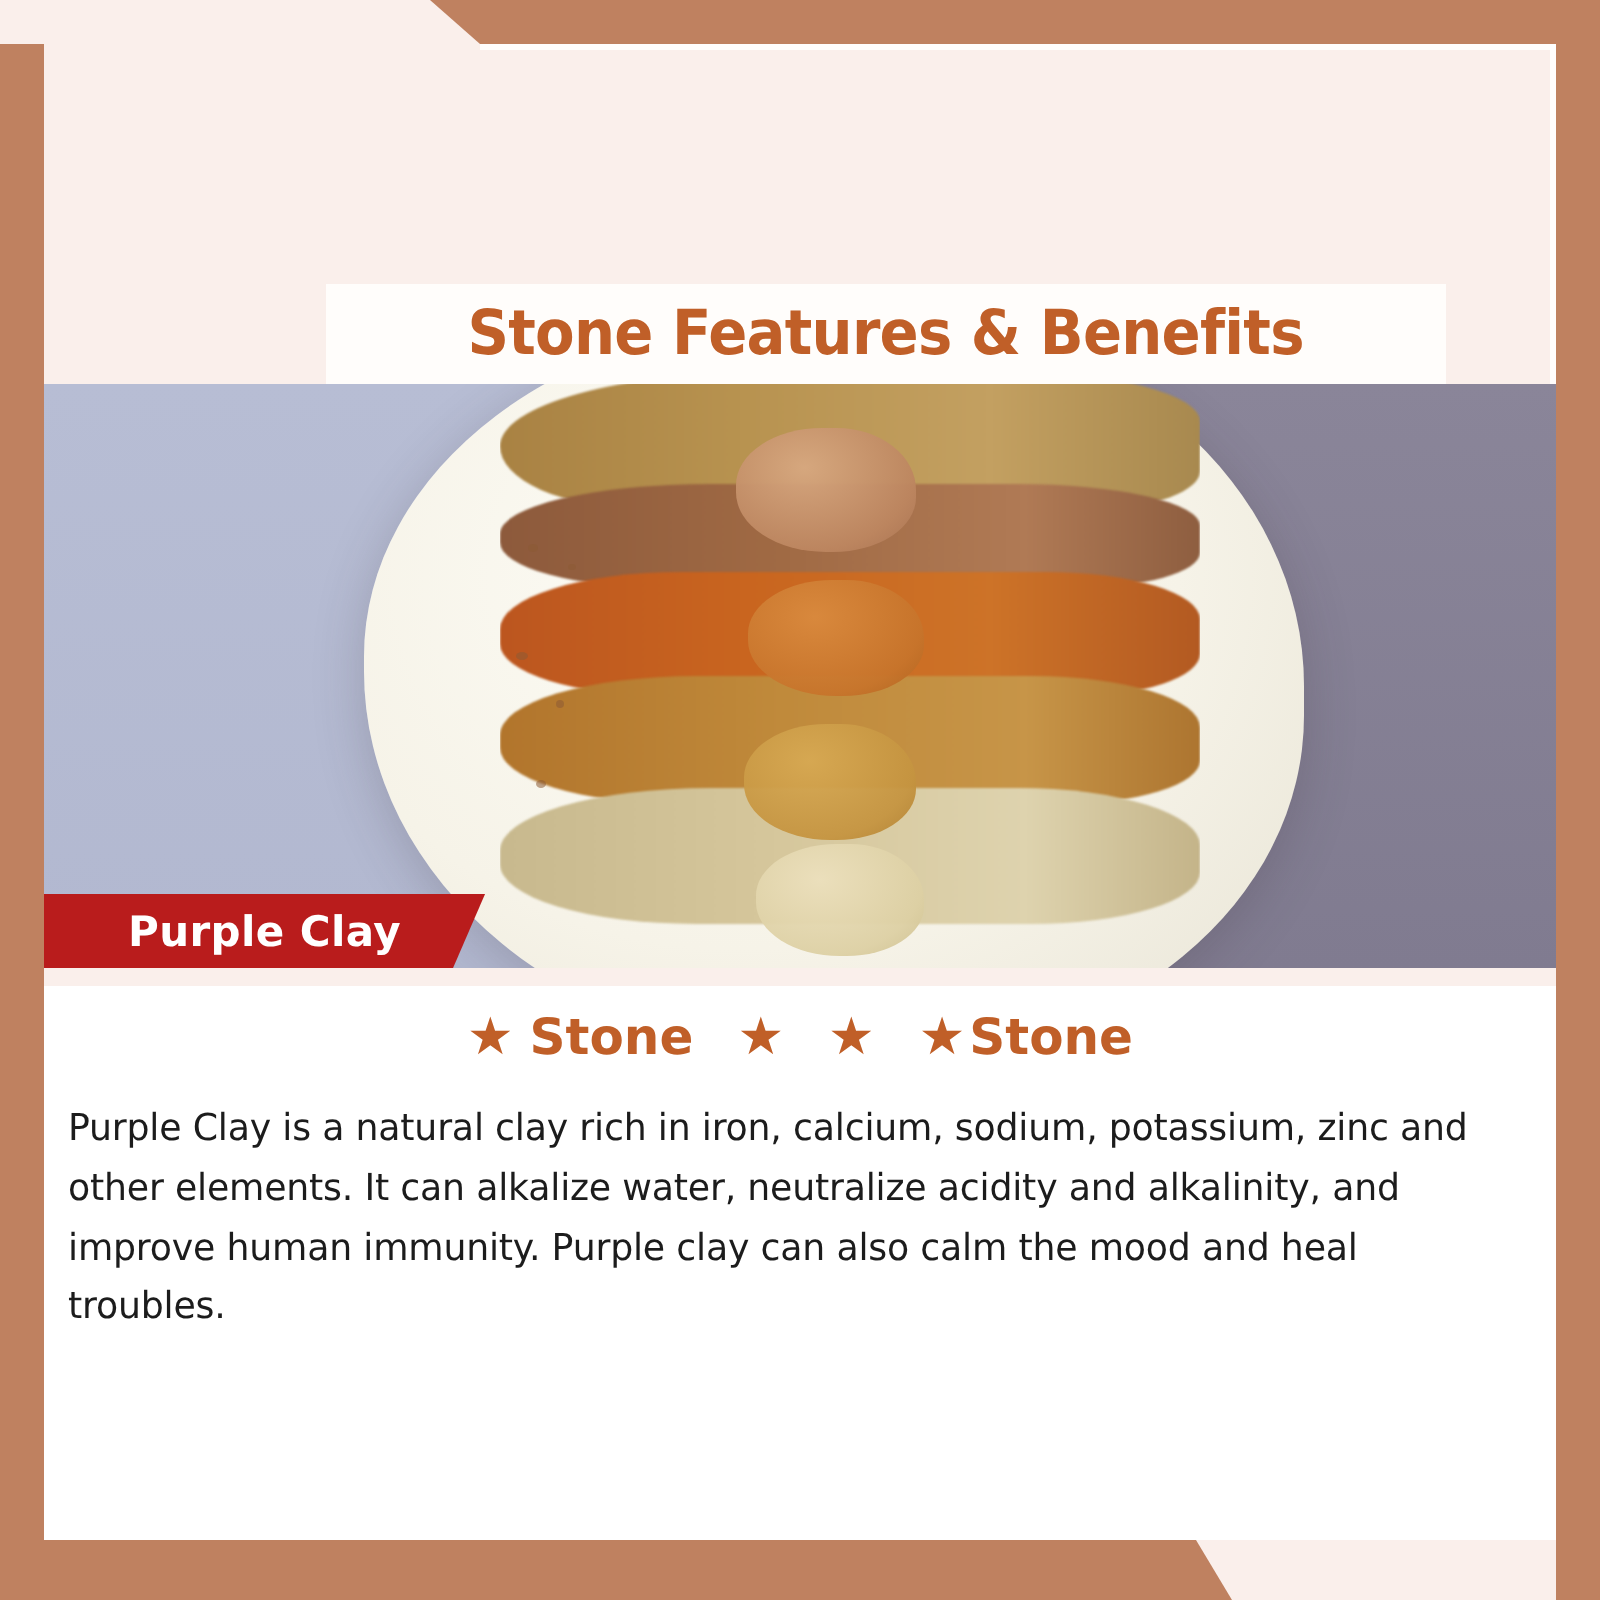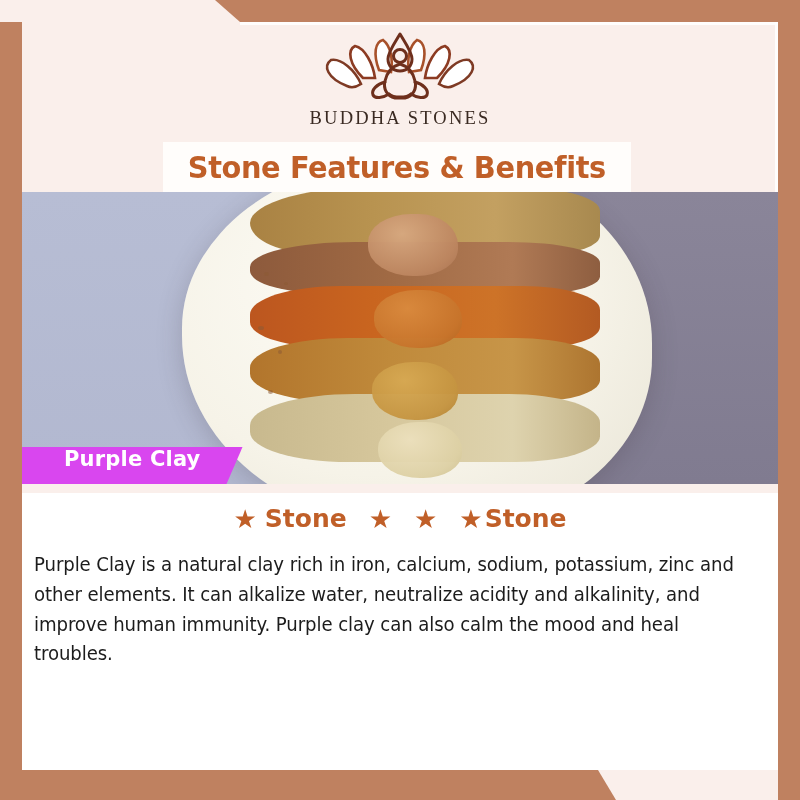--- a/index.html
+++ b/index.html
@@ -100,21 +100,21 @@
     letter-spacing: 2.2px;
     color: #3a2a22;
     font-weight: 400;
   }
 
   
   .title-band {
     position: absolute;
     top: 142px;
     left: 163px;
-    width: 468px;
+    width: 560px;
     height: 50px;
     background: #fffdfb;
     display: flex;
     align-items: center;
     justify-content: center;
   }
   .title-text {
     font-family: "DejaVu Sans", sans-serif;
     font-weight: bold;
     font-size: 31px;
@@ -203,23 +203,23 @@
     opacity: .55;
   }
 
   
   .badge {
     position: absolute;
     top: 447px;
     left: 22px;
     height: 37px;
     padding: 0 42px 0 42px;
-    background: #d946ef;
-    display: flex;
-    align-items: flex-start;
+    background: #b91c1c;
+    display: flex;
+    align-items: center;
     clip-path: polygon(0 0, 100% 0, calc(100% - 16px) 100%, 0 100%);
   }
   .badge-text {
     font-family: "DejaVu Sans", sans-serif;
     font-weight: bold;
     font-size: 21px;
     color: #ffffff;
     letter-spacing: .2px;
     white-space: nowrap;
   }
@@ -287,44 +287,20 @@
 
 <div id="page">
 
   <div class="frame-top"></div>
   <div class="frame-right"></div>
   <div class="frame-left"></div>
   <div class="frame-bottom"></div>
   <div class="frame-inner-line-top"></div>
   <div class="frame-inner-line-right"></div>
 
-  <div class="logo-wrap">
-    <svg class="logo-mark" viewBox="0 0 166 80">
-      <g fill="none" stroke="#8c3b22" stroke-width="2.6" stroke-linecap="round">
-
-        <path d="M30 60 C10 52, 6 40, 14 34 C24 32, 38 44, 44 58 C38 62, 34 62, 30 60 Z" fill="#ffffff" stroke="#7e3a24"></path>
-        <path d="M46 52 C32 38, 30 24, 38 20 C48 22, 56 38, 58 52 Z" fill="#ffffff" stroke="#8c3b22"></path>
-        <path d="M62 44 C56 28, 58 16, 66 14 C74 20, 76 34, 74 46 Z" fill="#ffffff" stroke="#a8512a"></path>
-
-        <path d="M136 60 C156 52, 160 40, 152 34 C142 32, 128 44, 122 58 C128 62, 132 62, 136 60 Z" fill="#ffffff" stroke="#7e3a24"></path>
-        <path d="M120 52 C134 38, 136 24, 128 20 C118 22, 110 38, 108 52 Z" fill="#ffffff" stroke="#8c3b22"></path>
-        <path d="M104 44 C110 28, 108 16, 100 14 C92 20, 90 34, 92 46 Z" fill="#ffffff" stroke="#a8512a"></path>
-      </g>
-
-      <g fill="none" stroke="#6e2f1c" stroke-width="3" stroke-linecap="round" stroke-linejoin="round">
-        <path d="M83 8 C89 18, 95 26, 95 33 C95 40, 90 45, 83 45 C76 45, 71 40, 71 33 C71 26, 77 18, 83 8 Z"></path>
-        <circle cx="83" cy="30" r="6.5"></circle>
-        <path d="M83 38 C76 40, 70 46, 68 55 C66 63, 70 70, 78 72 L88 72 C96 70, 100 63, 98 55 C96 46, 90 40, 83 38 Z"></path>
-        <path d="M68 56 C60 58, 54 64, 56 69 C58 73, 66 72, 72 68"></path>
-        <path d="M98 56 C106 58, 112 64, 110 69 C108 73, 100 72, 94 68"></path>
-        <path d="M72 68 C76 72, 90 72, 94 68"></path>
-      </g>
-    </svg>
-    <div class="logo-text">BUDDHA STONES</div>
-  </div>
 
   <div class="title-band">
     <div class="title-text">Stone Features &amp; Benefits</div>
   </div>
 
   <div class="photo">
     <div class="photo-bg-left"></div>
     <div class="photo-bg-right"></div>
     <div class="plate"></div>
     <div class="powders">

